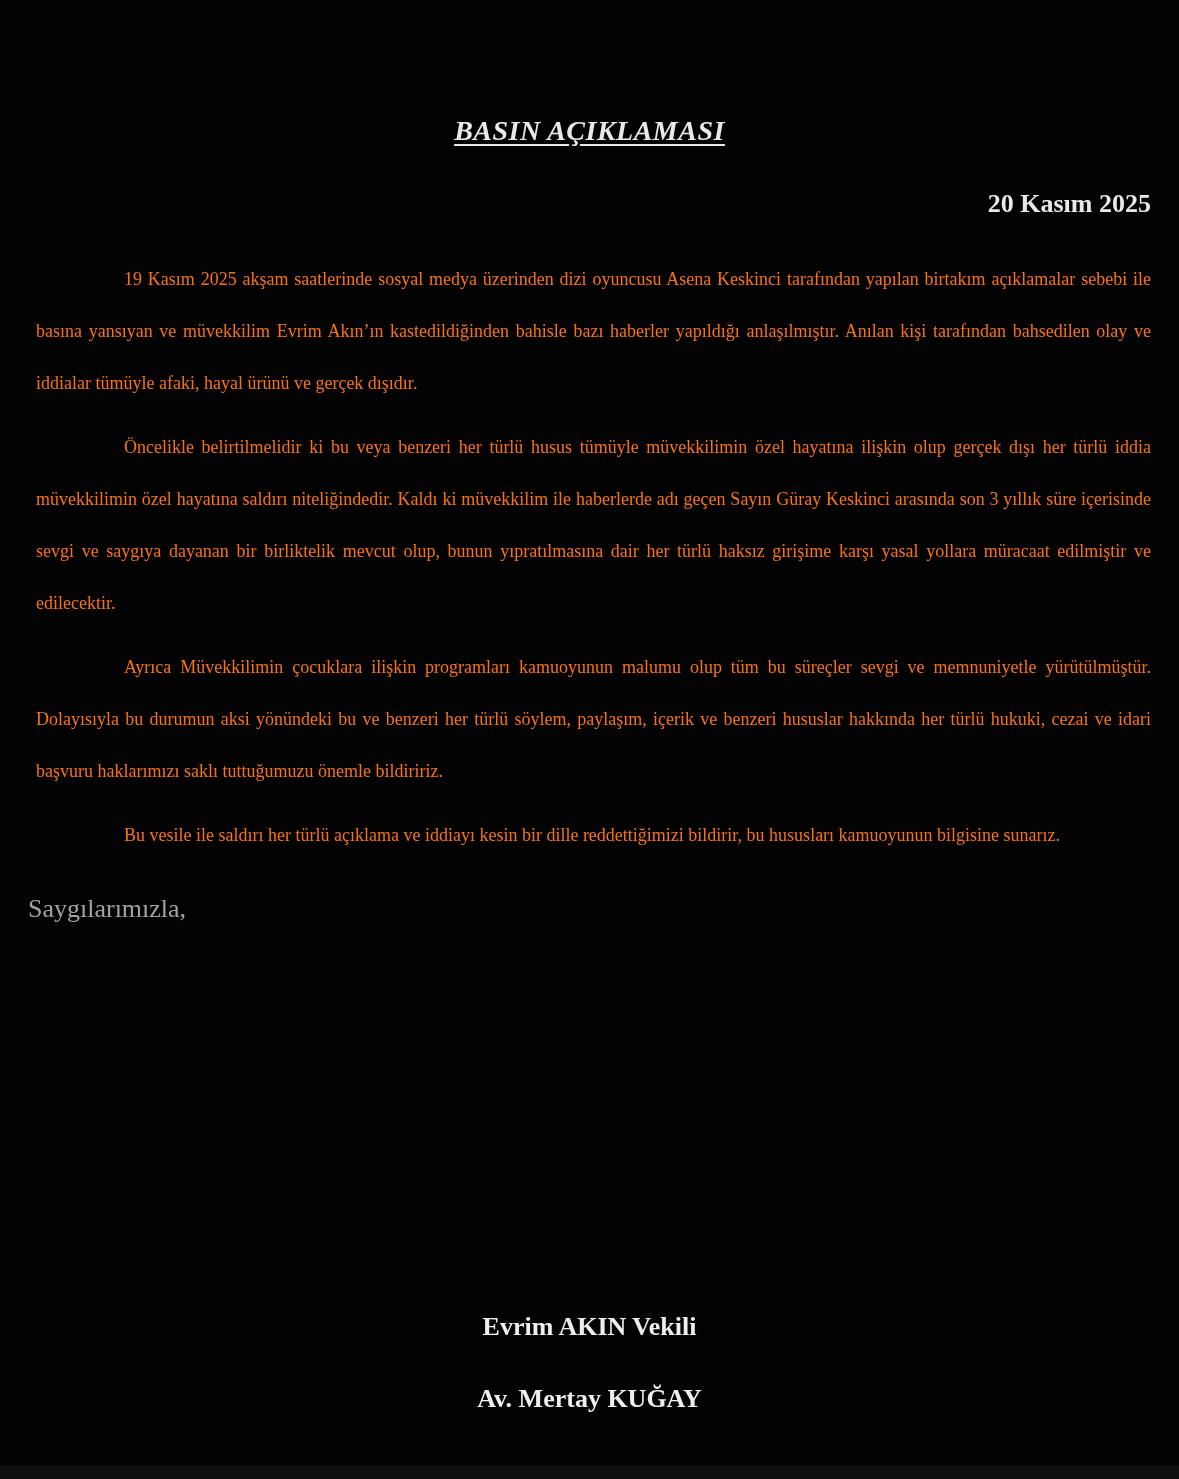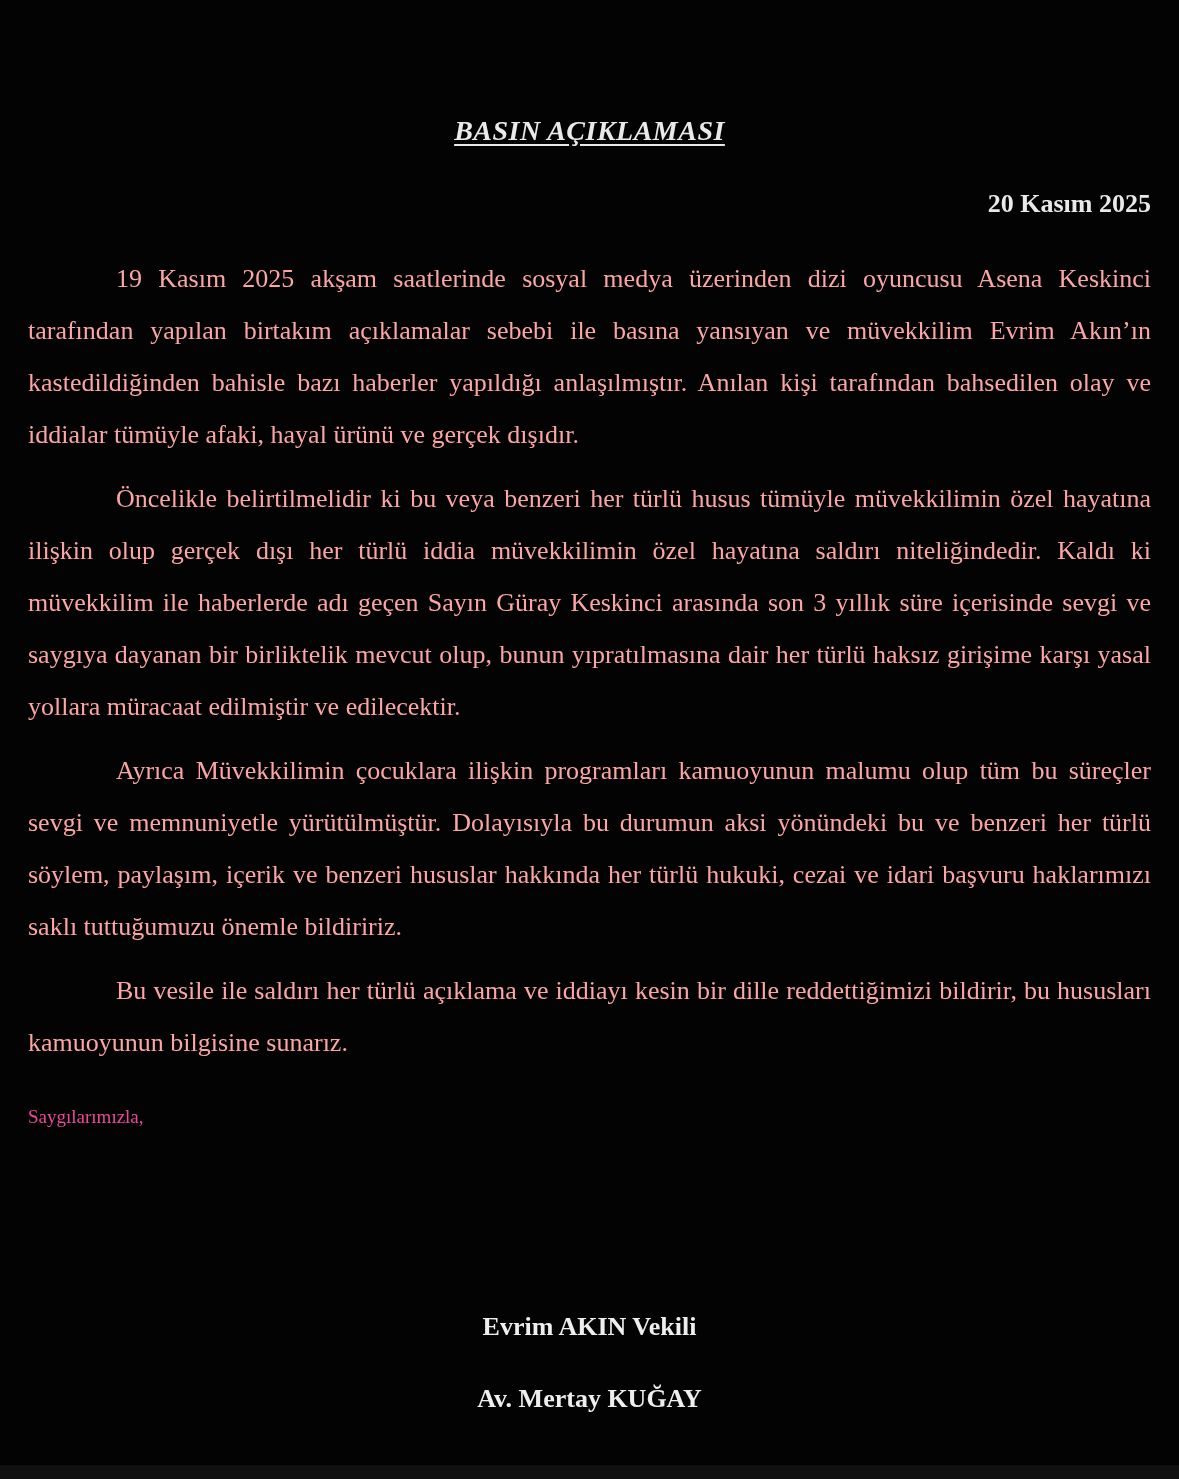--- a/index.html
+++ b/index.html
@@ -35,32 +35,32 @@
     margin-top: 42px;
     padding-right: 28px;
     text-align: right;
     font-size: 26px;
     font-weight: bold;
   }
   .body-text {
     margin: 34px 28px 0 28px;
   }
   .body-text p {
-    margin: 0 0 12px 0;
-    font-size: 26px;
+    margin: 0 0 12px 8px;
+    font-size: 18px;
     line-height: 52px;
     text-align: justify;
     text-indent: 88px;
-    color: #fca5a5;
+    color: #f97316;
   }
   .closing {
     margin: 22px 28px 0 28px;
-    font-size: 19px;
+    font-size: 26px;
     line-height: 52px;
-    color: #ec4899;
+    color: #a3a3a3;
   }
   .signature {
     position: absolute;
     left: 0;
     right: 0;
     top: 1296px;
     text-align: center;
   }
   .signature .sig-line {
     margin: 16px;

